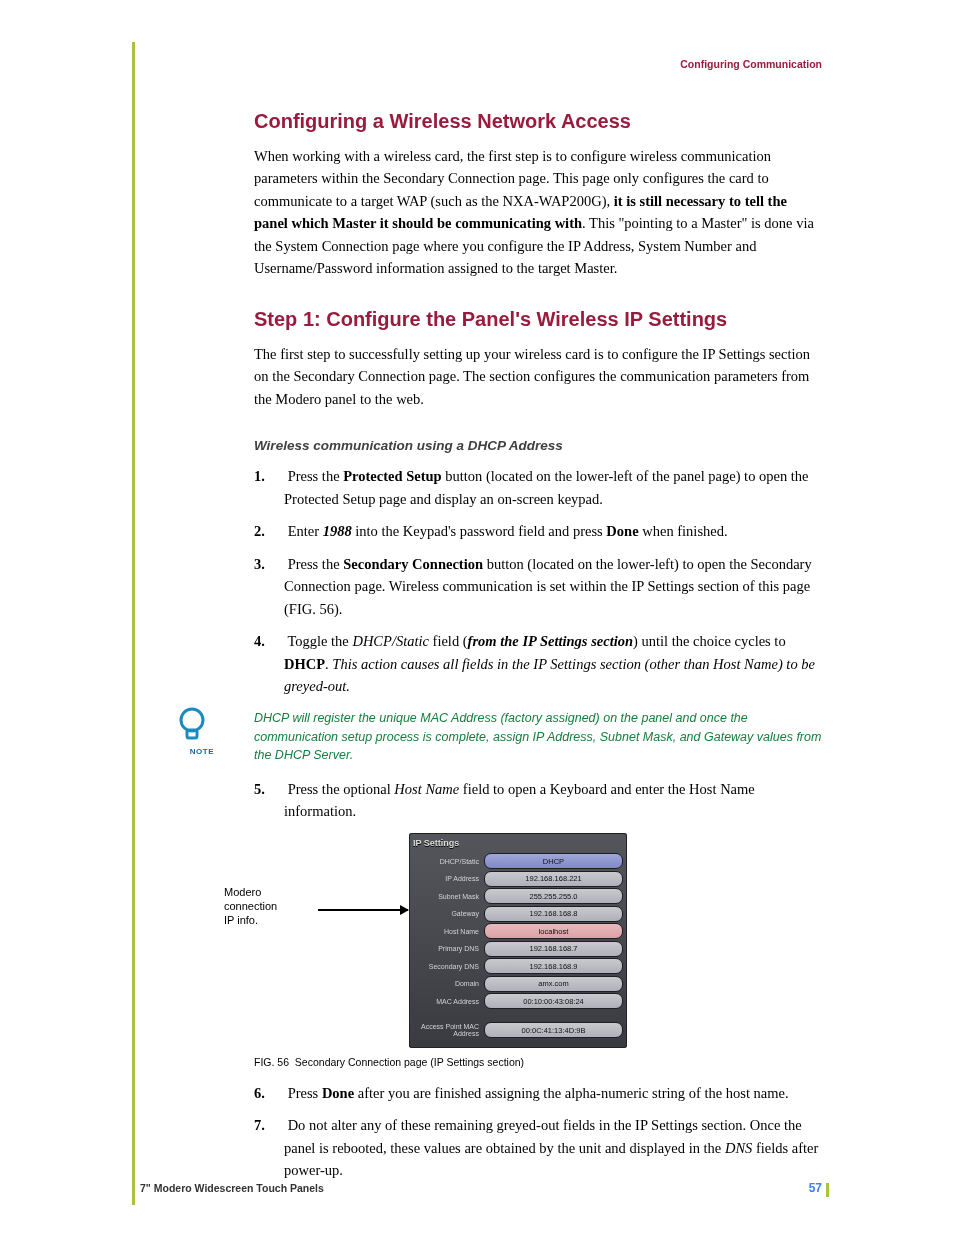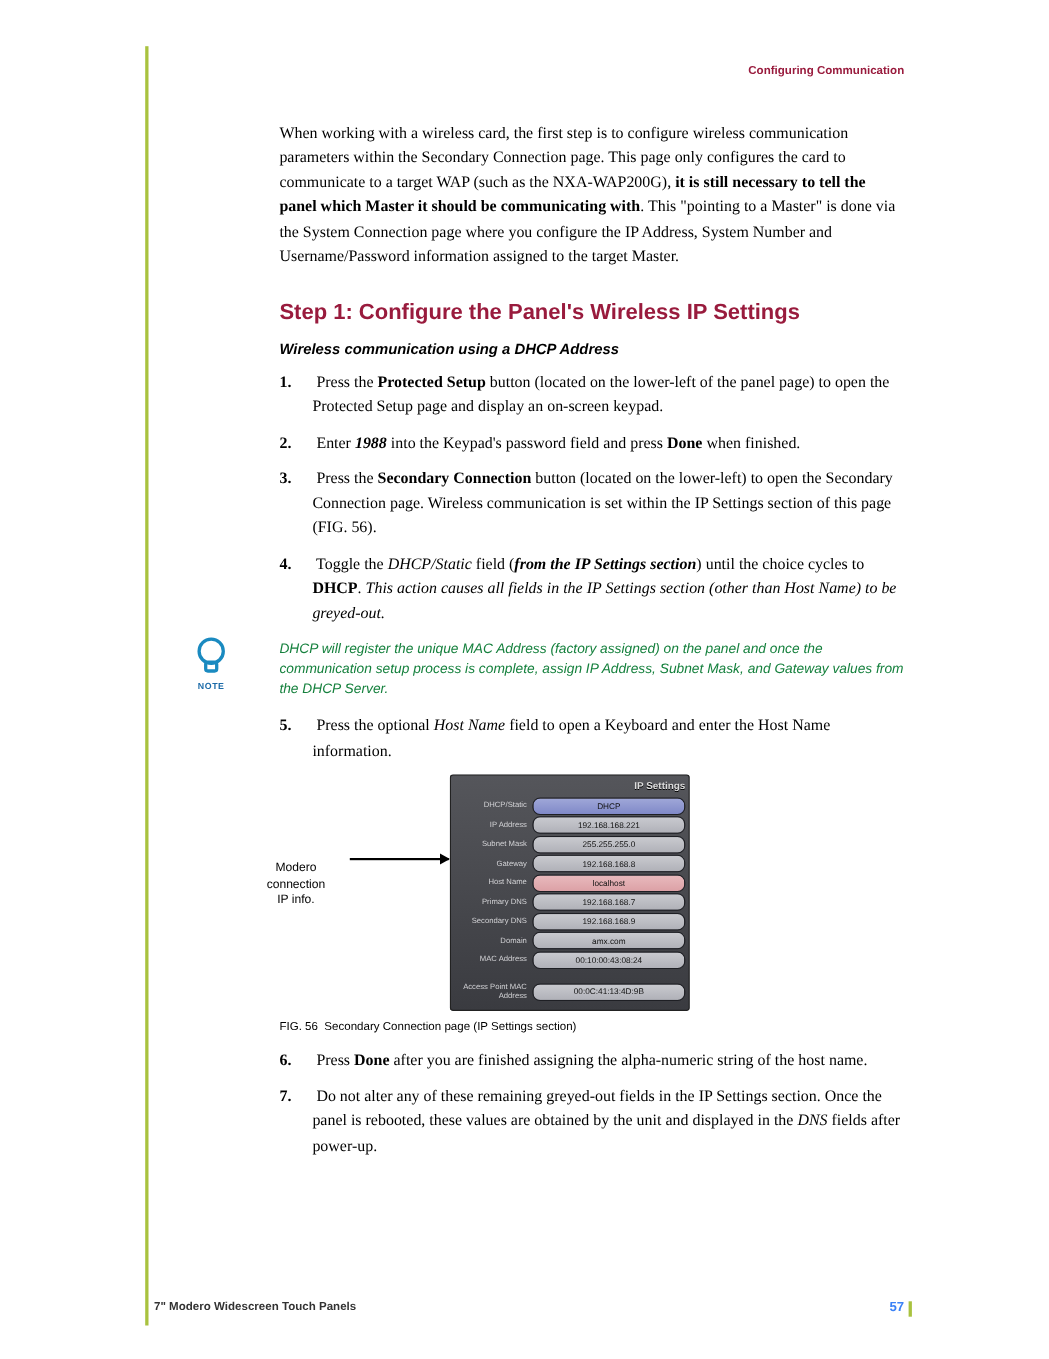--- a/index.html
+++ b/index.html
@@ -2,37 +2,37 @@
 <html><head>
 <meta charset="utf-8">
 <style>
   html,body{margin:0;padding:0;background:#fff;font-family:"Times New Roman",Times,serif;color:#000}
   .page{width:884px;height:1235px;position:relative;box-sizing:border-box}
   .vrule{position:absolute;left:132px;top:42px;bottom:30px;width:3px;background:#a9c23f}
   .header{position:absolute;top:58px;right:62px;font:bold 10.5px Arial,Helvetica,sans-serif;color:#991b3d}
   .content{position:absolute;left:254px;right:62px;top:110px}
   h1{font:bold 20px Arial,Helvetica,sans-serif;color:#991b3d;margin:0 0 12px 0}
   h2{font:bold 20px Arial,Helvetica,sans-serif;color:#991b3d;margin:28px 0 12px 0}
-  h3{font:italic bold 13.5px Arial,Helvetica,sans-serif;color:#000000;margin:14px 0 12px 0}
+  h3{font:italic bold 13.5px Arial,Helvetica,sans-serif;color:#404040;margin:28px 0 12px 0}
   p.body{font-size:14.5px;line-height:1.55;margin:0 0 6px 0}
   ol.steps{list-style:none;padding:0;margin:0;counter-reset:step}
   ol.steps>li{font-size:14.5px;line-height:1.55;margin:0 0 10px 0;padding-left:30px;text-indent:-30px;counter-increment:step}
   ol.steps>li::before{content:counter(step) ".";font-weight:bold;display:inline-block;width:22px;margin-right:8px;text-indent:0}
   ol.steps>li>span{text-indent:0}
   .note-wrap{position:relative;margin:12px 0 14px 0}
-  .note-icon{position:absolute;left:-84px;top:-4px;width:44px;text-align:center}
+  .note-icon{position:absolute;left:-84px;top:-4px;width:44px;text-align:right}
   .note-icon svg{display:block;margin:0 auto}
   .note-icon .lbl{font:bold 8px Arial,Helvetica,sans-serif;color:#1a6aa8;letter-spacing:.5px;margin-top:2px}
   .note-text{font:italic 12.5px Arial,Helvetica,sans-serif;line-height:1.45;color:#15803d}
   .fig{position:relative;margin:10px 0 6px 0}
-  .fig-label{position:absolute;left:-30px;top:78px;width:90px;text-align:center;font:11px Arial,Helvetica,sans-serif;color:#000;line-height:1.3}
+  .fig-label{position:absolute;left:-30px;top:52px;width:90px;text-align:left;font:11px Arial,Helvetica,sans-serif;color:#000;line-height:1.3}
   .arrow{position:absolute;left:64px;top:76px;width:90px;height:2px;background:#000}
   .arrow::after{content:"";position:absolute;right:-1px;top:-4px;border-left:9px solid #000;border-top:5px solid transparent;border-bottom:5px solid transparent}
   .panel{margin-left:155px;width:210px;background:linear-gradient(#55565b,#3a3b40);border-radius:3px;padding:3px 4px 8px 4px;box-shadow:inset 0 0 0 1px #222}
-  .panel-title{color:#ddd;font:bold 9px Arial,Helvetica,sans-serif;text-align:right;text-shadow:0 1px 0 #000;padding:2px 0 4px 0}
+  .panel-title{color:#ddd;font:bold 9px Arial,Helvetica,sans-serif;text-align:left;text-shadow:0 1px 0 #000;padding:2px 0 4px 0}
   .row{display:flex;align-items:center;margin:1.5px 0}
   .row .k{width:66px;text-align:right;color:#d3d3d6;font:7px Arial,Helvetica,sans-serif;padding-right:5px}
   .row .v{flex:1;height:14px;border-radius:7px;font:7.5px Arial,Helvetica,sans-serif;display:flex;align-items:center;justify-content:center;color:#111;border:1px solid #1e1f24}
   .v.blue{background:linear-gradient(#9fa7d8,#8089c8)}
   .v.grey{background:linear-gradient(#c9cacf,#b0b1b8)}
   .v.pink{background:linear-gradient(#e8b9bd,#dca1a6)}
   .gap{height:10px}
   .caption{font:10.5px Arial,Helvetica,sans-serif;margin:8px 0 14px 0}
   .caption b{font-weight:normal}
   .footer{position:absolute;left:140px;right:62px;bottom:40px;display:flex;justify-content:space-between;align-items:center}
@@ -41,25 +41,27 @@
   .tick{position:absolute;right:55px;bottom:38px;width:3px;height:14px;background:#a9c23f}
   b{font-weight:bold}i{font-style:italic}
 </style>
 </head>
 <body>
 <div class="page">
   <div class="vrule"></div>
   <div class="header">Configuring Communication</div>
 
   <div class="content">
+    <h1>Configuring a Wireless Network Access</h1>
     <p class="body">
       <span>When working with a wireless card, the first step is to configure wireless communication parameters within the Secondary Connection page. This page only configures the card to communicate to a target WAP (such as the NXA-WAP200G),</span> <b>it is still necessary to tell the panel which Master it should be communicating with</b><span>. This "pointing to a Master" is done via the System Connection page where you configure the IP Address, System Number and Username/Password information assigned to the target Master.</span>
     </p>
 
     <h2>Step 1: Configure the Panel's Wireless IP Settings</h2>
+    <p class="body">The first step to successfully setting up your wireless card is to configure the IP Settings section on the Secondary Connection page. The section configures the communication parameters from the Modero panel to the web.</p>
 
     <h3>Wireless communication using a DHCP Address</h3>
 
     <ol class="steps">
       <li>
         <span><span>Press the</span> <b>Protected Setup</b> <span>button (located on the lower-left of the panel page) to open the Protected Setup page and display an on-screen keypad.</span></span>
       </li>
       <li>
         <span><span>Enter</span> <b><i>1988</i></b> <span>into the Keypad's password field and press</span> <b>Done</b> <span>when finished.</span></span>
       </li>

